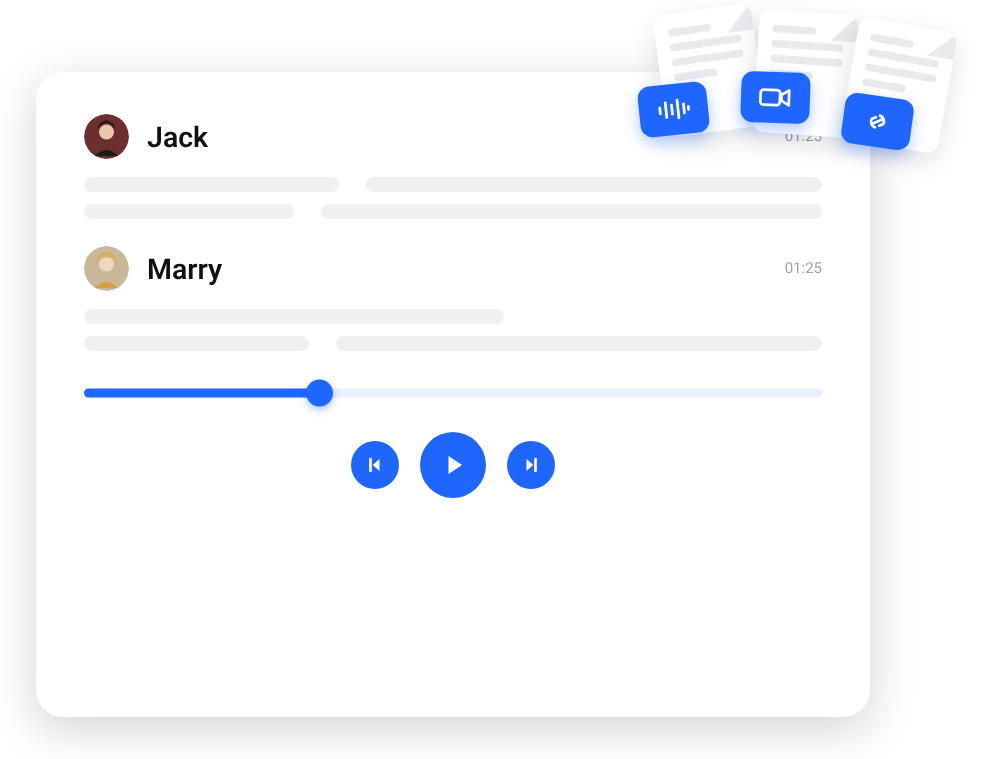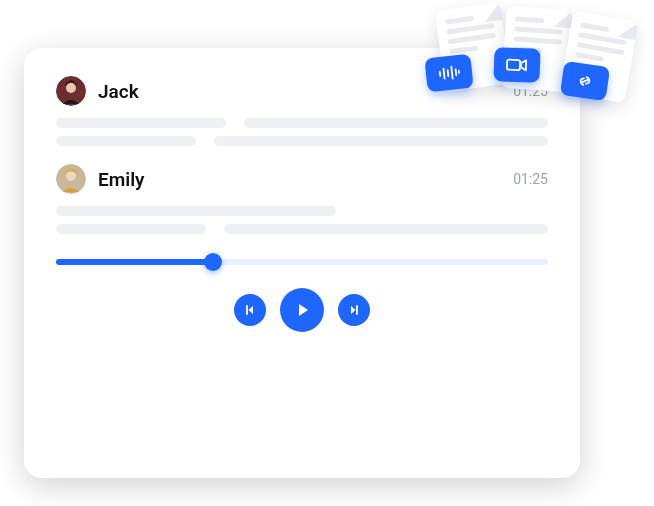--- a/index.html
+++ b/index.html
@@ -35,21 +35,21 @@
     flex-shrink: 0;
     display: block;
   }
   .name {
     font-size: 19px;
     font-weight: 600;
     color: #111;
     flex: 1;
   }
   .timestamp {
-    font-size: 14px;
+    font-size: 10px;
     color: #9ca3af;
   }
   .lines { display: flex; flex-direction: column; gap: 8px; }
   .line-row { display: flex; gap: 18px; }
   .ph {
     height: 10px;
     border-radius: 5px;
     background: #eef0f2;
   }
   .progress-wrap {
@@ -188,21 +188,21 @@
   </div>
 
   <div class="entry">
     <div class="entry-header">
       <svg class="avatar" viewBox="0 0 30 30">
         <circle cx="15" cy="15" r="15" fill="#c9b89a"></circle>
         <circle cx="15" cy="12" r="5" fill="#f0d5c0"></circle>
         <path d="M7 28 Q15 20 23 28" fill="#d4a040"></path>
         <path d="M8 12 Q9 4 15 4 Q21 4 22 12 L20 9 Q15 6 10 9 Z" fill="#d4b060"></path>
       </svg>
-      <div class="name">Emily</div>
+      <div class="name">Marry</div>
       <div class="timestamp">01:25</div>
     </div>
     <div class="lines">
       <div class="line-row">
         <div class="ph" style="width:280px"></div>
       </div>
       <div class="line-row">
         <div class="ph" style="width:150px"></div>
         <div class="ph" style="flex:1"></div>
       </div>

